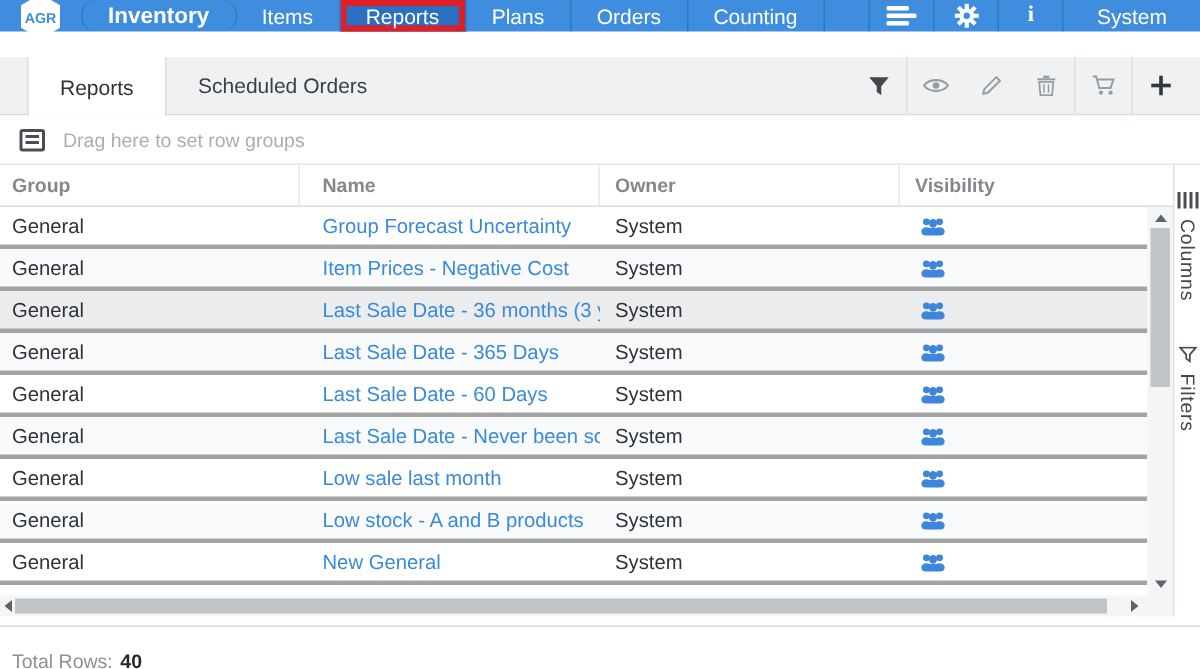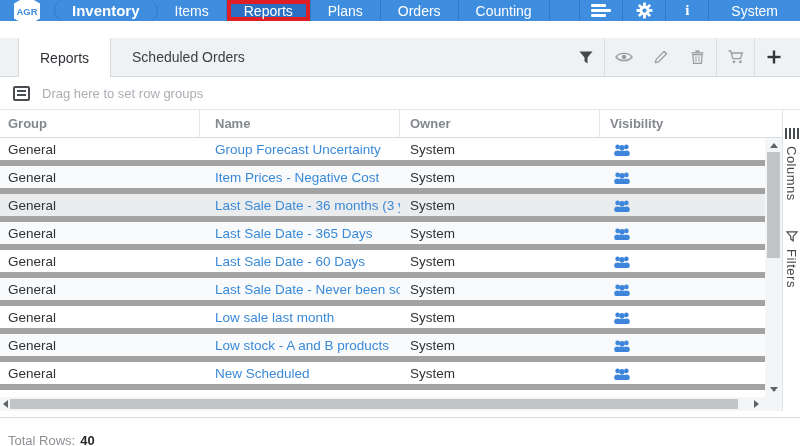--- a/index.html
+++ b/index.html
@@ -55,21 +55,21 @@
   .ghead { position:absolute; left:0; top:0; width:782px; height:28px; background:#fff;
     border-bottom:1px solid #d9dcdf; display:grid; grid-template-columns:200px 200px 200px 165px 17px; }
   .hcell { display:flex; align-items:center; font-size:13px; color:#84888d;
     border-right:1px solid #e6e9eb; padding-left:8px; cursor:pointer;font-weight:bold; }
   .hcell.h-name { padding-left:15px; } .hcell.h-owner { padding-left:10px; }
   .hcell.h-vis { padding-left:10px; border-right:none; }
   .ghead .filler { border:none; }
 
   .gbody { position:absolute; left:0; top:28px; width:765px; height:259px; overflow:hidden; }
   .trow { display:grid; grid-template-columns:200px 200px 200px 165px; height:28px;
-    border-bottom:6px solid #a3a3a3; background:#fff; cursor:pointer; }
+    border-bottom:3px solid #a3a3a3; background:#fff; cursor:pointer; }
   .trow.alt { background:#f8fafc; }
   .trow.hl { background:#ebecee; }
   .cell { display:flex; align-items:center; font-size:13.5px; color:#2f3337; padding-left:8px;
     overflow:hidden; white-space:nowrap; }
   .c-name { padding-left:15px; } .c-owner { padding-left:10px; } .c-vis { padding-left:14px; }
   .c-name a { color:#3a8ad8; text-decoration:none; cursor:pointer; }
 
   
   .vscroll { position:absolute; left:765px; top:28px; width:17px; height:259px; background:#f4f5f6; }
   .vthumb { position:absolute; left:2px; top:14px; width:13px; height:106px; background:#c2c5c8; cursor:pointer; }
@@ -371,21 +371,21 @@
       <ellipse cx="12.4" cy="10.4" rx="3.4" ry="2.9"></ellipse>
       <circle cx="8" cy="4.8" r="2.8"></circle>
       <ellipse cx="8" cy="11" rx="4.1" ry="3.3"></ellipse>
     </g>
   </svg>
 </div>
       </div>
       <div class="trow">
         <div class="cell c-group">General</div>
         <div class="cell c-name">
-          <a>New Scheduled</a>
+          <a>New General</a>
         </div>
         <div class="cell c-owner">System</div>
         <div class="cell c-vis">
   <svg width="16" height="13" viewBox="0 0 16 13">
     <g fill="#3e86db">
       <circle cx="3.6" cy="3.9" r="2.3"></circle>
       <circle cx="12.4" cy="3.9" r="2.3"></circle>
       <ellipse cx="3.6" cy="10.4" rx="3.4" ry="2.9"></ellipse>
       <ellipse cx="12.4" cy="10.4" rx="3.4" ry="2.9"></ellipse>
       <circle cx="8" cy="4.8" r="2.8"></circle>

